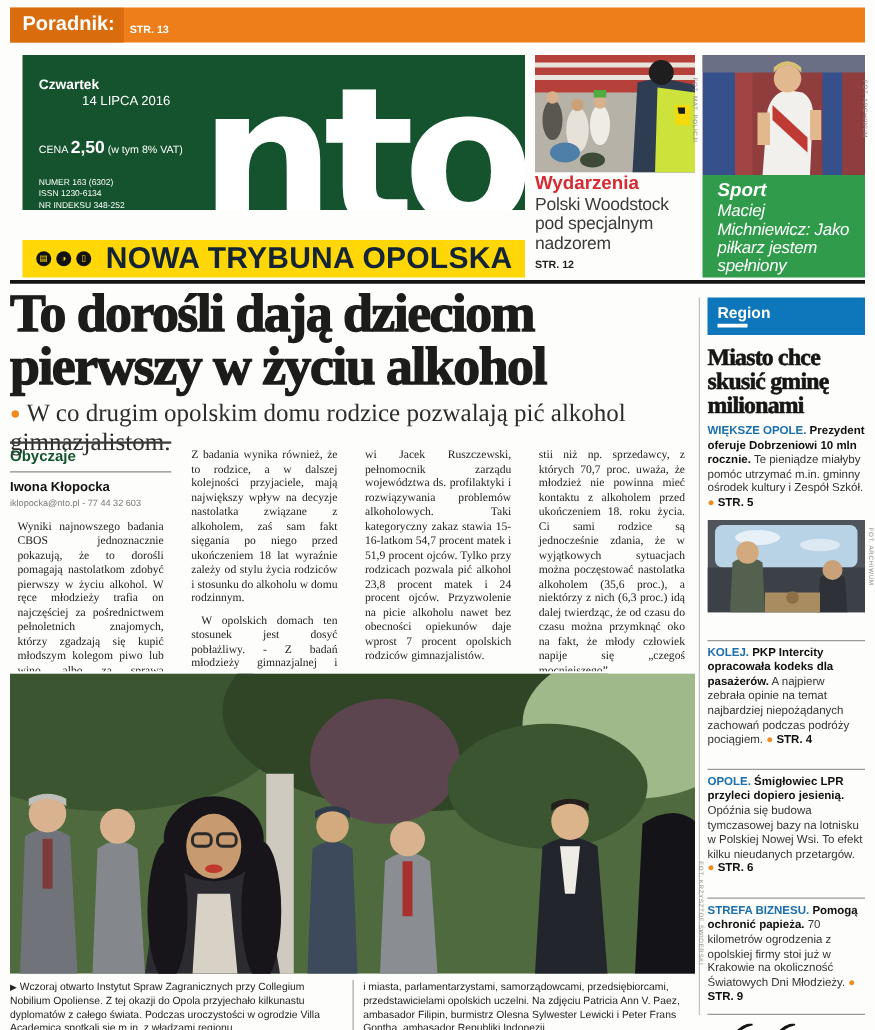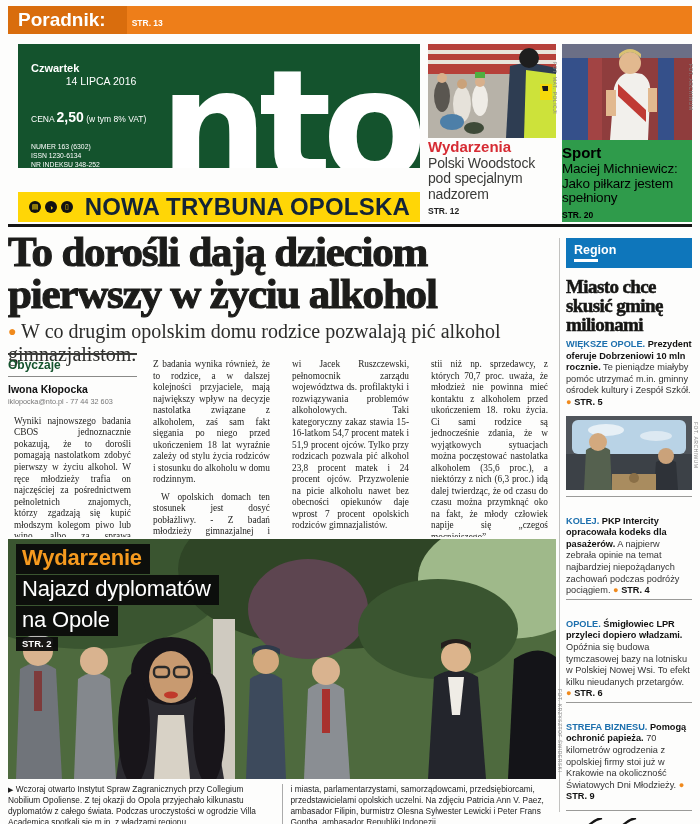--- a/index.html
+++ b/index.html
@@ -1,21 +1,21 @@
 <!DOCTYPE html>
 <html><head>
 <meta charset="utf-8">
 <style>
   html,body{margin:0;padding:0;}
   body{width:700px;height:824px;background:#fdfdfc;position:relative;overflow:hidden;
        font-family:"Liberation Sans",sans-serif;color:#1d1d1b;}
   
   .banner{position:absolute;left:8px;top:6px;width:684px;height:28px;background:#ee7e19;
           display:flex;align-items:center;color:#fff;overflow:hidden;}
-  .banner-label{background:#d96d0d;font-weight:bold;font-size:19px;padding:5px 21px 6px 10px;white-space:nowrap;}
+  .banner-label{background:#d96d0d;font-weight:bold;font-size:16px;padding:5px 7px 6px 10px;white-space:nowrap;}
   .banner-text{font-size:15px;letter-spacing:-0.3px;padding-left:7px;white-space:nowrap;}
   .banner-page{font-size:8.5px;font-weight:bold;margin-left:5px;margin-top:6px;white-space:nowrap;}
   
   .header-row{position:absolute;left:8px;top:44px;width:684px;height:178px;}
   .masthead{position:absolute;left:10px;top:0;width:402px;height:178px;}
   .masthead-blue{position:absolute;left:0;top:0;width:100%;height:124px;background:#14532d;overflow:hidden;}
   .m-info{position:absolute;left:13px;top:18px;color:#fff;width:140px;}
   .m-day{font-weight:bold;font-size:11px;}
   .m-date{font-size:10.5px;margin-top:1px;text-align:center;}
   .m-price{margin-top:22px;font-size:8.5px;}
@@ -34,21 +34,21 @@
   .ic-phone::after{content:"▯";}
   .m-tagline{margin-left:auto;margin-right:10px;color:#132437;font-weight:bold;font-size:24px;letter-spacing:0.2px;}
   .teaser{position:absolute;top:0;}
   .teaser-w{left:420px;width:128px;height:178px;}
   .teaser-s{left:554px;width:130px;height:178px;}
   .t-photo{display:block;}
   .t-body{padding-top:0;}
   .t-section{color:#d62b33;font-weight:bold;font-size:15px;}
   .t-title{font-size:14px;line-height:1.1;color:#3a3a38;margin-top:1px;letter-spacing:-0.2px;}
   .t-page{font-weight:bold;font-size:8.5px;margin-top:4px;color:#222;}
-  .s-box{background:#2f9b4b;color:#000000;height:74px;padding:4px 0;}
+  .s-box{background:#2f9b4b;color:#ffffff;height:74px;padding:4px 12px;font-style:italic;}
   .s-section{font-weight:bold;font-size:15px;}
   .s-title{font-size:13.5px;line-height:1.08;margin-top:1px;letter-spacing:-0.2px;}
   .s-page{font-weight:bold;font-size:8.5px;margin-top:4px;}
   .vcredit{position:absolute;writing-mode:vertical-rl;font-size:5px;color:#888;letter-spacing:0.5px;}
   
   .rule-top{position:absolute;left:8px;top:224px;width:684px;height:3px;background:#141414;}
   .vdiv{position:absolute;left:559px;top:238px;width:1px;height:574px;background:#c2c2c0;}
   
   .main-col{position:absolute;left:8px;top:231px;width:548px;height:590px;}
   .headline{position:absolute;left:0;top:0;font-family:"Liberation Serif",serif;font-weight:bold;
@@ -85,21 +85,21 @@
   .region-label{font-weight:bold;font-size:12.5px;}
   .region-bar{width:24px;height:3px;background:#fff;margin-top:2px;}
   .sb-head{font-family:"Liberation Serif",serif;font-weight:bold;font-size:19px;line-height:1.0;
            letter-spacing:-0.6px;color:#161614;margin:9px 0 5px;-webkit-text-stroke:0.5px #161614;}
   .sb-lead,.sb-item{font-size:9.2px;line-height:1.26;color:#333;}
   .kicker{color:#1c6fad;font-weight:bold;}
   .sb-bold{font-weight:bold;color:#111;}
   .dot-o{color:#f08a1d;}
   .pg{font-weight:bold;color:#111;}
   .sb-photo{margin-top:7px;position:relative;}
-  .sb-item{border-top:1px solid #9a9a98;margin-top:2px;padding-top:19px;}
+  .sb-item{border-top:1px solid #9a9a98;margin-top:17px;padding-top:4px;}
   .quote-block{border-top:1px solid #9a9a98;margin-top:7px;padding-top:7px;}
 </style>
 </head>
 <body>
 
 <div class="banner">
   <span class="banner-label">Poradnik:</span>
   <span class="banner-page">STR. 13</span>
 </div>
 
@@ -259,26 +259,20 @@
       <circle cx="318" cy="132" r="14" fill="#d9b38f"></circle>
       <rect x="314" y="150" width="8" height="44" fill="#a8322e"></rect>
 
       <path d="M420 240 L426 138 Q448 124 470 138 L478 240 Z" fill="#23252c"></path>
       <circle cx="448" cy="118" r="15" fill="#dcb48c"></circle>
       <path d="M433 110 Q448 98 463 110 L463 104 Q448 96 433 104 Z" fill="#241f1c"></path>
       <path d="M440 138 L456 138 L452 176 L444 176 Z" fill="#efece6"></path>
 
       <path d="M500 240 L506 120 Q530 104 548 118 L548 240 Z" fill="#141418"></path>
     </svg>
-    <div class="ph-labels">
-      <div class="ph-line ph-section">Wydarzenie</div>
-      <div class="ph-line">Najazd dyplomatów</div>
-      <div class="ph-line">na Opole</div>
-      <div class="ph-page">STR. 2</div>
-    </div>
     <span class="vcredit" style="right:-7px;top:150px;">FOT. KRZYSZTOF ŚWIDERSKI</span>
   </div>
 
   <div class="caption-row">
     <div class="cap cap-l">
       <span class="arrow">▶</span>
       <span>Wczoraj otwarto Instytut Spraw Zagranicznych przy Collegium Nobilium Opoliense. Z tej okazji do Opola przyjechało kilkunastu dyplomatów z całego świata. Podczas uroczystości w ogrodzie Villa Academica spotkali się m.in. z władzami regionu</span>
     </div>
     <div class="cap cap-r">
       <span>i miasta, parlamentarzystami, samorządowcami, przedsiębiorcami, przedstawicielami opolskich uczelni. Na zdjęciu Patricia Ann V. Paez, ambasador Filipin, burmistrz Olesna Sylwester Lewicki i Peter Frans Gontha, ambasador Republiki Indonezji.</span>
@@ -322,21 +316,21 @@
   <div class="sb-item">
     <span class="kicker">KOLEJ.</span>
     <span class="sb-bold">PKP Intercity opracowała kodeks dla pasażerów.</span>
     <span>A najpierw zebrała opinie na temat najbardziej niepożądanych zachowań podczas podróży pociągiem.</span>
     <span class="dot-o">●</span>
     <span class="pg">STR. 4</span>
   </div>
 
   <div class="sb-item">
     <span class="kicker">OPOLE.</span>
-    <span class="sb-bold">Śmigłowiec LPR przyleci dopiero władzami.</span>
+    <span class="sb-bold">Śmigłowiec LPR przyleci dopiero jesienią.</span>
     <span>Opóźnia się budowa tymczasowej bazy na lotnisku w Polskiej Nowej Wsi. To efekt kilku nieudanych przetargów.</span>
     <span class="dot-o">●</span>
     <span class="pg">STR. 6</span>
   </div>
 
   <div class="sb-item">
     <span class="kicker">STREFA BIZNESU.</span>
     <span class="sb-bold">Pomogą ochronić papieża.</span>
     <span>70 kilometrów ogrodzenia z opolskiej firmy stoi już w Krakowie na okoliczność Światowych Dni Młodzieży.</span>
     <span class="dot-o">●</span>

